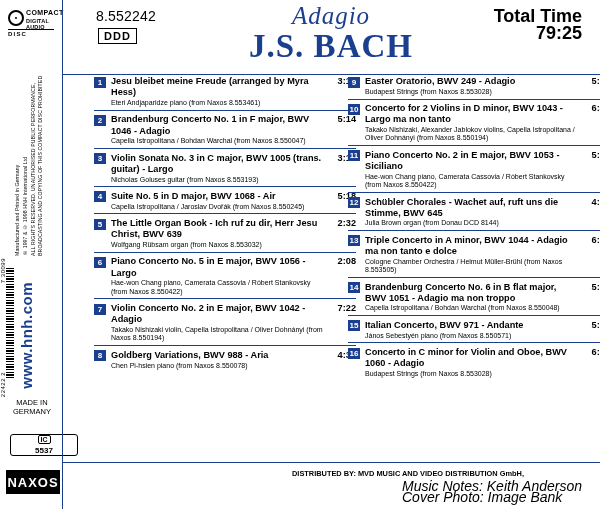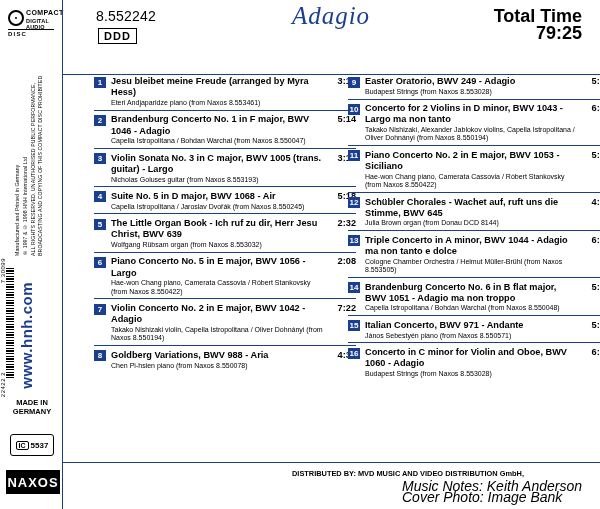--- a/index.html
+++ b/index.html
@@ -123,40 +123,41 @@
     font-size: 15px;
     font-weight: bold;
     color: #1b3f8f;
     letter-spacing: 0.5px;
   }
   .made-in {
     position: absolute;
     left: 8px;
     top: 398px;
     font-size: 7.5px;
-    font-weight: bold;
+    font-weight: normal;
     line-height: 9px;
     text-align: center;
     width: 48px;
   }
   .ic-box {
     position: absolute;
     left: 10px;
     top: 434px;
-    width: 44px;
+    width: 68px;
     height: 22px;
     border: 1.5px solid #000;
     border-radius: 3px;
     box-sizing: border-box;
     font-size: 8px;
     font-weight: bold;
     display: flex;
     align-items: center;
     justify-content: center;
     gap: 2px;
+    flex-direction: column;
   }
   .ic-box .ic-letters {
     border: 1px solid #000;
     border-radius: 2px;
     padding: 0px 2px;
     font-size: 7px;
   }
   .naxos-logo {
     position: absolute;
     left: 6px;
@@ -422,20 +423,21 @@
 
     <div class="naxos-logo">NAXOS</div>
   </div>
 
   <div class="edge-line-left"></div>
 
   <div class="header">
     <div class="catalog">8.552242</div>
     <div class="ddd">DDD</div>
     <div class="adagio">Adagio</div>
+    <div class="composer">J.S. BACH</div>
     <div class="total-time">
       <div>Total Time</div>
       <div>79:25</div>
     </div>
   </div>
   <div class="header-rule"></div>
 
   <div class="tracks">
     <div class="col col-left">
       <div class="track">

